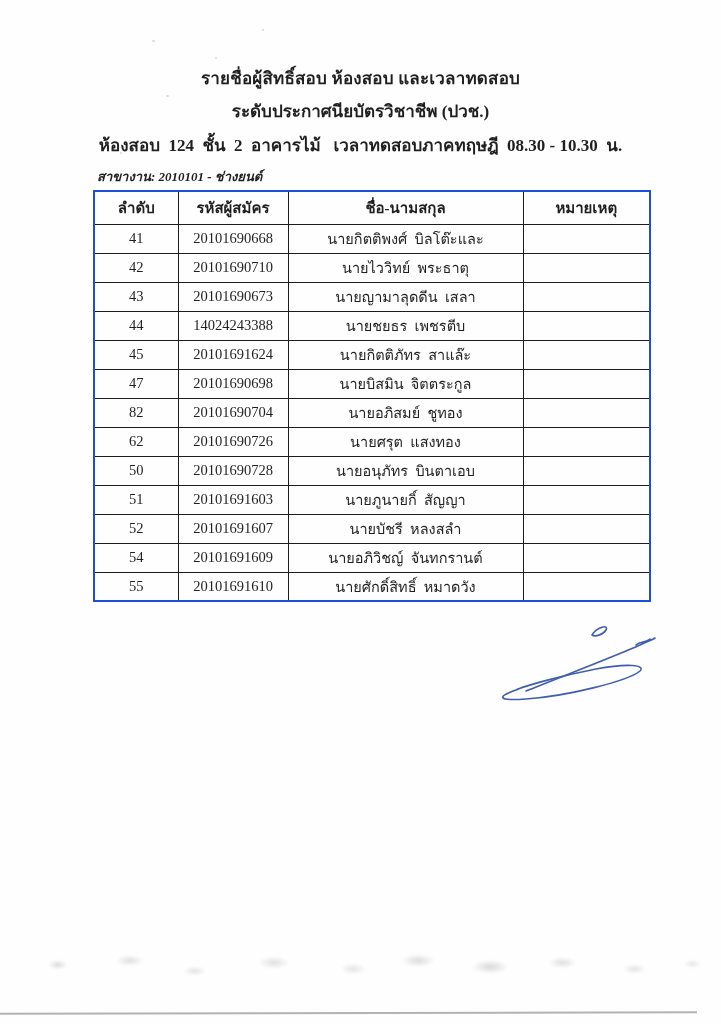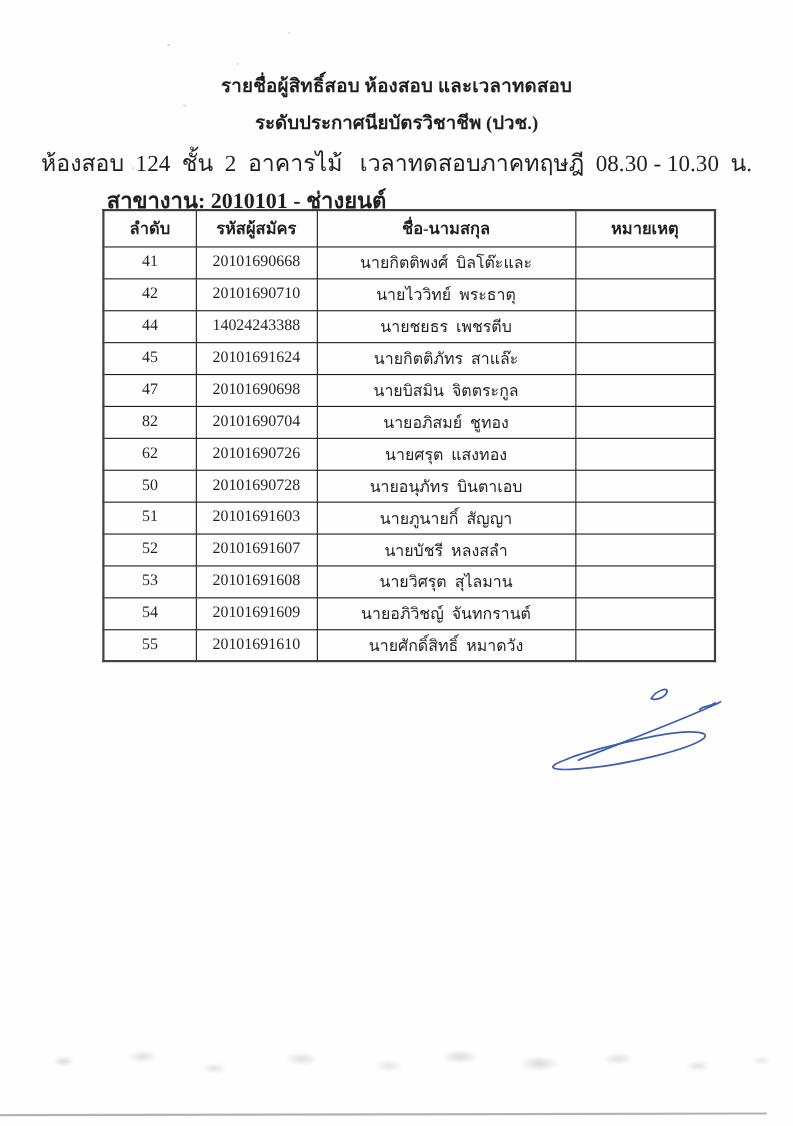--- a/index.html
+++ b/index.html
@@ -9,29 +9,29 @@
     background: #ffffff;
     position: relative;
     overflow: hidden;
     color: #1f1f1f;
   }
   .page { position: absolute; inset: 0; background: #fefefe; }
 
   .title-block { position: absolute; left: 0; width: 721px; text-align: center; }
   .t1 { top: 64px;  font-size: 17px; font-weight: bold; letter-spacing: .2px; }
   .t2 { top: 97px;  font-size: 17px; font-weight: bold; }
-  .t3 { top: 131px; font-size: 21px; font-weight: normal; white-space: pre; }
-
-  .branch { position: absolute; left: 97px; top: 166px; font-size: 20px; font-weight: 600; white-space: pre; }
+  .t3 { top: 131px; font-size: 17px; font-weight: bold; white-space: pre; }
+
+  .branch { position: absolute; left: 97px; top: 166px; font-size: 13px; font-weight: 600; white-space: pre; font-style: italic; }
 
   table.roster {
     position: absolute; left: 93px; top: 190px;
     width: 556px; table-layout: fixed;
     border-collapse: collapse;
-    border: 2px solid #404040;
+    border: 2px solid #1d4ed8;
     font-size: 14.5px;
   }
   table.roster th, table.roster td {
     border: 1.4px solid #1c1c1c;
     padding: 0 5px;
     white-space: pre;
     overflow: hidden;
   }
   table.roster th { height: 33px; font-weight: bold; font-size: 15px; text-align: center; }
   table.roster td { height: 29px; }
@@ -103,20 +103,26 @@
           <td class="name">นายกิตติพงศ์  บิลโต๊ะและ</td>
           <td class="center"></td>
         </tr>
         <tr>
           <td class="center">42</td>
           <td class="center">20101690710</td>
           <td class="name">นายไววิทย์  พระธาตุ</td>
           <td class="center"></td>
         </tr>
         <tr>
+          <td class="center">43</td>
+          <td class="center">20101690673</td>
+          <td class="name">นายญามาลุดดีน  เสลา</td>
+          <td class="center"></td>
+        </tr>
+        <tr>
           <td class="center">44</td>
           <td class="center">14024243388</td>
           <td class="name">นายชยธร  เพชรตีบ</td>
           <td class="center"></td>
         </tr>
         <tr>
           <td class="center">45</td>
           <td class="center">20101691624</td>
           <td class="name">นายกิตติภัทร  สาแล๊ะ</td>
           <td class="center"></td>
@@ -148,26 +154,20 @@
         <tr>
           <td class="center">51</td>
           <td class="center">20101691603</td>
           <td class="name">นายภูนายกิ์  สัญญา</td>
           <td class="center"></td>
         </tr>
         <tr>
           <td class="center">52</td>
           <td class="center">20101691607</td>
           <td class="name">นายบัชรี  หลงสลำ</td>
-          <td class="center"></td>
-        </tr>
-        <tr>
-          <td class="center">53</td>
-          <td class="center">20101691608</td>
-          <td class="name">นายวิศรุต  สุไลมาน</td>
           <td class="center"></td>
         </tr>
         <tr>
           <td class="center">54</td>
           <td class="center">20101691609</td>
           <td class="name">นายอภิวิชญ์  จันทกรานต์</td>
           <td class="center"></td>
         </tr>
         <tr>
           <td class="center">55</td>

